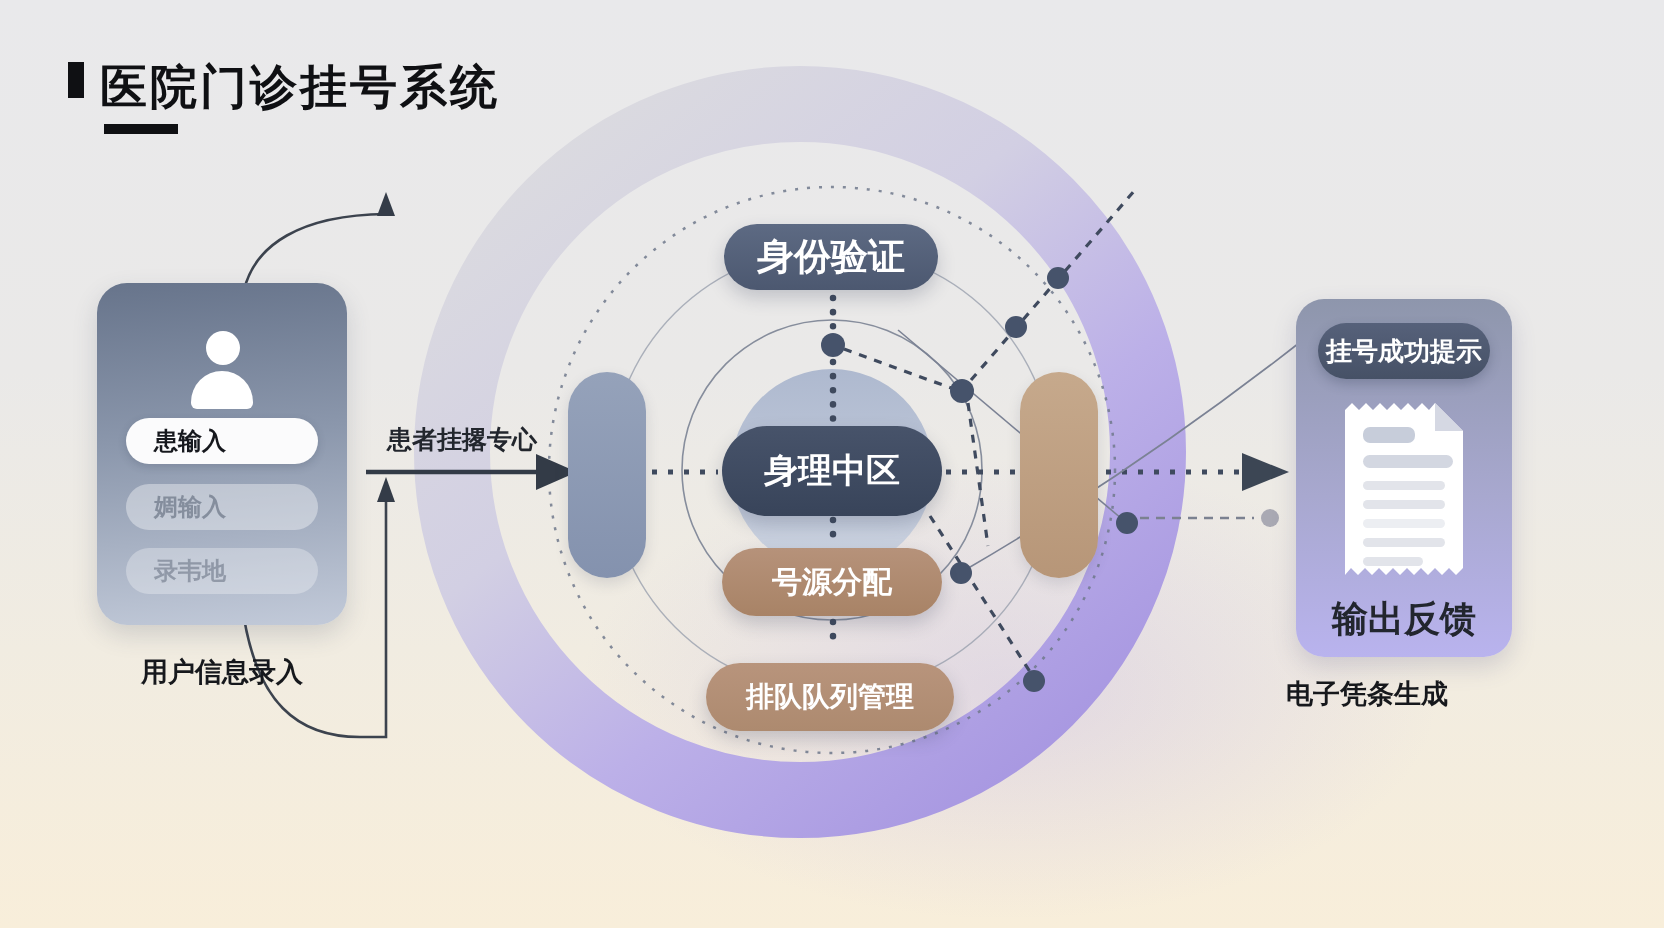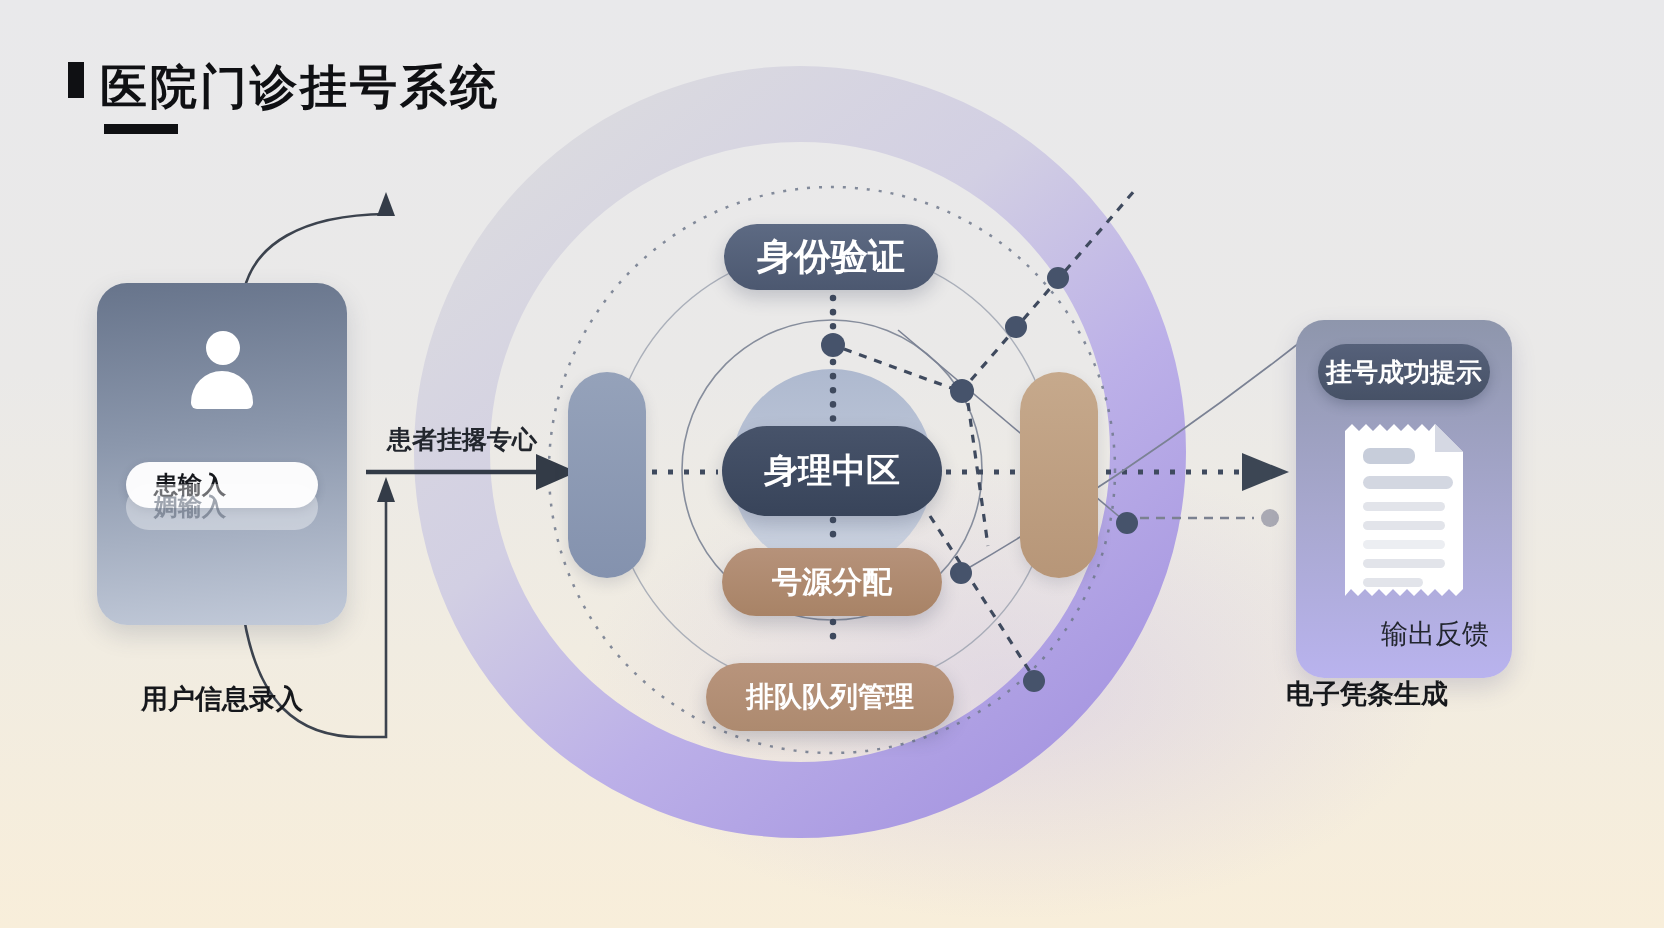--- a/index.html
+++ b/index.html
@@ -15,60 +15,60 @@
   .title-underline{left:104px;top:124px;width:74px;height:10px;background:#0f1013;}
   
   .left-card{left:97px;top:283px;width:250px;height:342px;border-radius:30px;
     background:linear-gradient(175deg,#67748b 0%,#8b97ac 45%,#c2cad9 100%);
     box-shadow:0 10px 24px rgba(60,70,95,.18);}
   .avatar{left:90px;top:48px;width:70px;height:78px;}
   .avatar .head{position:absolute;left:19px;top:0;width:34px;height:34px;border-radius:50%;background:#fff;}
   .avatar .body{position:absolute;left:4px;top:40px;width:62px;height:38px;border-radius:31px 31px 6px 6px;background:#fff;}
   .inp{left:29px;width:192px;height:46px;border-radius:23px;font-size:24px;font-weight:700;
     display:flex;align-items:center;padding-left:28px;box-sizing:border-box;}
-  .inp1{top:135px;background:#fbfbfc;color:#16181d;box-shadow:0 3px 8px rgba(40,50,70,.18);margin-top:44px;}
+  .inp1{top:135px;background:#fbfbfc;color:#16181d;box-shadow:0 3px 8px rgba(40,50,70,.18);}
   .inp2{top:201px;background:rgba(255,255,255,.38);color:rgba(82,93,112,.55);}
   .inp3{top:265px;background:rgba(255,255,255,.30);color:rgba(90,100,118,.50);}
-  .left-caption{left:97px;top:654px;width:250px;text-align:center;font-size:27px;font-weight:800;color:#16181c;margin-top:27px;}
+  .left-caption{left:97px;top:654px;width:250px;text-align:center;font-size:27px;font-weight:800;color:#16181c;}
   
   .arrow-label{left:372px;top:423px;width:180px;text-align:center;font-size:25px;font-weight:800;color:#22262d;}
   
   .pill{display:flex;align-items:center;justify-content:center;color:#fff;font-weight:800;
     box-shadow:0 8px 18px rgba(50,60,85,.22);}
   .pill-identity{left:724px;top:224px;width:214px;height:66px;border-radius:33px;font-size:37px;
     background:linear-gradient(180deg,#5d6a83,#4c5870);}
   .pill-processing{left:722px;top:426px;width:220px;height:90px;border-radius:45px;font-size:34px;
     background:linear-gradient(180deg,#47536a,#38445a);}
   .pill-allocation{left:722px;top:548px;width:220px;height:68px;border-radius:34px;font-size:30px;
     background:linear-gradient(180deg,#b6927a,#a88366);}
   .pill-queue{left:706px;top:654px;width:248px;height:68px;border-radius:34px;font-size:28px;
     background:linear-gradient(180deg,#b8947c,#ad8a6f);margin-top:9px;}
   .side-pill{border-radius:39px;width:78px;height:206px;top:372px;box-shadow:0 6px 14px rgba(60,70,95,.15);}
   .side-pill.left{left:568px;background:linear-gradient(180deg,#95a2ba,#8492ae);}
   .side-pill.right{left:1020px;background:linear-gradient(180deg,#c6a98c,#b79678);}
   
   .right-card{left:1296px;top:299px;width:216px;height:358px;border-radius:28px;
     background:linear-gradient(180deg,#8e96ac 0%,#a8a8cf 55%,#b9b3ee 100%);
-    box-shadow:0 10px 24px rgba(80,80,130,.20);margin-top:21px;}
+    box-shadow:0 10px 24px rgba(80,80,130,.20);}
   .right-badge{left:22px;top:24px;width:172px;height:56px;border-radius:28px;
     display:flex;align-items:center;justify-content:center;font-size:26px;font-weight:800;color:#fff;
     background:linear-gradient(180deg,#56617a,#465166);box-shadow:0 5px 12px rgba(40,50,75,.25);}
   .receipt{left:49px;top:104px;width:118px;height:172px;background:#fff;
     clip-path:polygon(0px 7px,7px 0px,14px 7px,21px 0px,28px 7px,35px 0px,42px 7px,49px 0px,56px 7px,63px 0px,70px 7px,77px 0px,84px 7px,90px 0px,118px 28px,118px 165px,111px 172px,104px 165px,97px 172px,90px 165px,83px 172px,76px 165px,69px 172px,62px 165px,55px 172px,48px 165px,41px 172px,34px 165px,27px 172px,20px 165px,13px 172px,6px 165px,0px 172px);}
   .receipt .fold{position:absolute;left:90px;top:0;width:28px;height:28px;background:#d5d8e3;
     clip-path:polygon(0 0,100% 100%,0 100%);}
   .rline{position:absolute;left:18px;border-radius:7px;background:#e2e4ea;}
   .rl1{top:24px;width:52px;height:16px;background:#c7cdda;}
   .rl2{top:52px;width:90px;height:13px;background:#d3d7e1;}
   .rl3{top:78px;width:82px;height:9px;}
   .rl4{top:97px;width:82px;height:9px;}
   .rl5{top:116px;width:82px;height:9px;background:#eceef2;}
   .rl6{top:135px;width:82px;height:9px;}
   .rl7{top:154px;width:60px;height:9px;}
-  .right-feedback{left:0;top:296px;width:216px;text-align:center;font-size:27px;font-weight:400;color:#22262e;padding-left:31px;}
+  .right-feedback{left:0;top:296px;width:216px;text-align:center;font-size:36px;font-weight:700;color:#22262e;}
   .right-caption{left:1286px;top:676px;width:236px;text-align:left;font-size:27px;font-weight:800;color:#16181c;}
   svg.canvas{left:0;top:0;}
 </style>
 </head>
 <body>
 
 <svg class="canvas abs" width="1664" height="928" viewBox="0 0 1664 928">
   <defs>
     <linearGradient id="ringGrad" x1="10%" y1="0%" x2="90%" y2="100%">
       <stop offset="0%" stop-color="#dcdcdf"></stop>
@@ -147,20 +147,21 @@
 <div class="abs page-title">医院门诊挂号系统</div>
 <div class="abs title-underline"></div>
 
 <div class="abs left-card">
   <div class="abs avatar">
     <div class="head"></div>
       <div class="body"></div>
   </div>
   <div class="abs inp inp1">患输入</div>
   <div class="abs inp inp2">婤输入</div>
+  <div class="abs inp inp3">录韦地</div>
 </div>
 <div class="abs left-caption">用户信息录入</div>
 
 <div class="abs arrow-label">患者挂撂专心</div>
 
 <div class="abs side-pill left"></div>
 <div class="abs side-pill right"></div>
 <div class="abs pill pill-identity">身份验证</div>
 <div class="abs pill pill-processing">身理中区</div>
 <div class="abs pill pill-allocation">号源分配</div>

